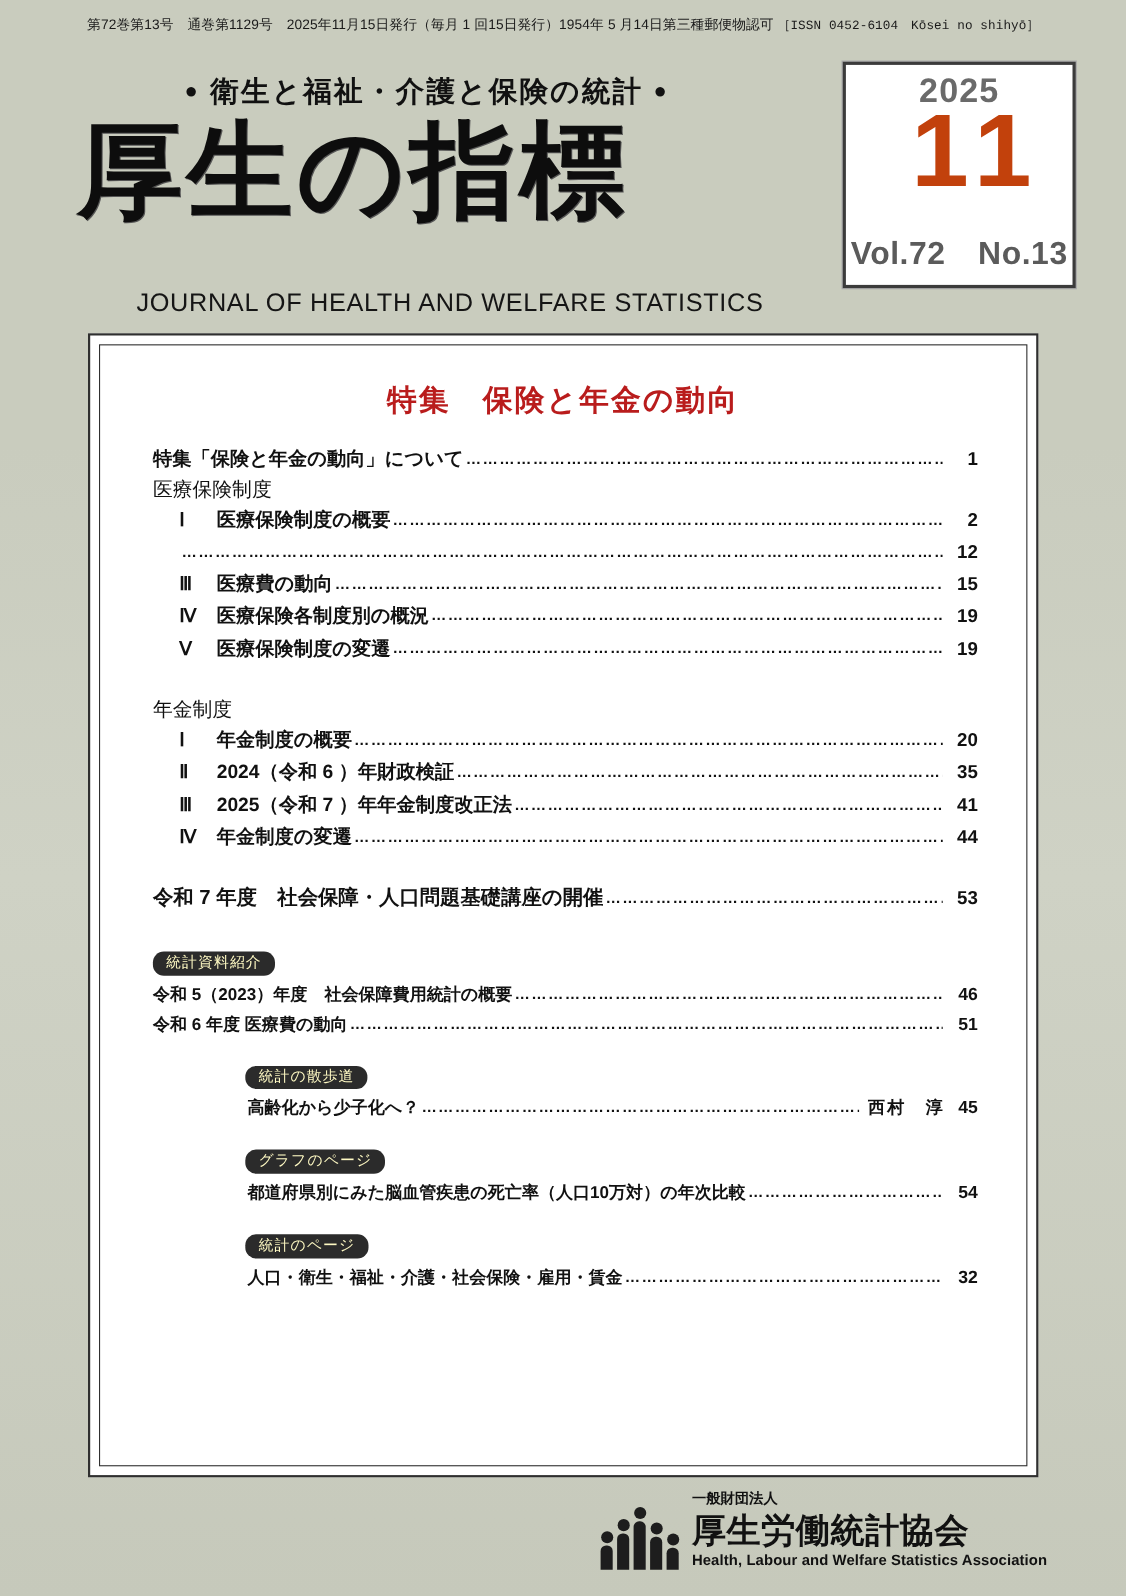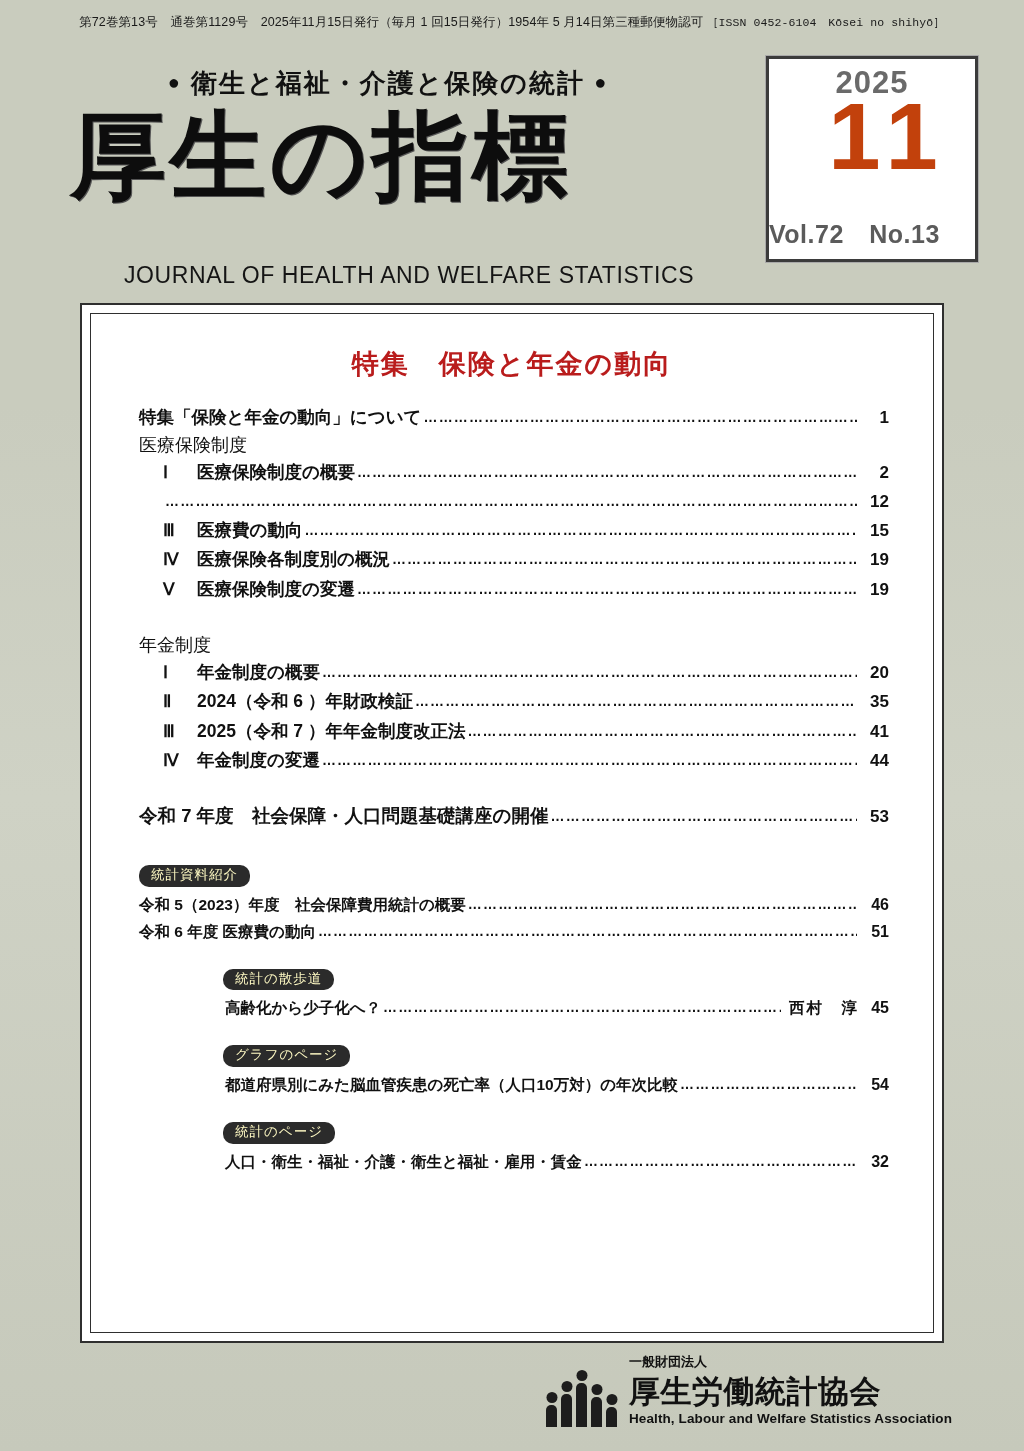--- a/index.html
+++ b/index.html
@@ -108,21 +108,22 @@
     font-weight: 800;
     color: #c2410c;
     line-height: 1.1;
     letter-spacing: 10px;
   }
   .issue-vol {
     position: absolute;
     bottom: 8px;
     left: 0;
     width: 100%;
-    font-size: 25px;
+    text-align: center;
+    font-size: 29px;
     font-weight: 700;
     color: #5b5b5b;
     letter-spacing: 0.5px;
   }
 
   
   .contents {
     position: absolute;
     top: 303px;
     left: 80px;
@@ -448,21 +449,21 @@
         <span class="dots">…………………………………………………………………………………………………………………………………………………………………………</span>
         <span class="pg">54</span>
       </div>
 
       <div class="spacer-md"></div>
 
       <div class="tag-row ind">
         <span class="tagbox">統計のページ</span>
       </div>
       <div class="toc-line indent-2 small-line">
-        <span class="lbl">人口・衛生・福祉・介護・衛生と福祉・雇用・賃金</span>
+        <span class="lbl">人口・衛生・福祉・介護・社会保険・雇用・賃金</span>
         <span class="dots">…………………………………………………………………………………………………………………………………………………………………………</span>
         <span class="pg">32</span>
       </div>
 
     </div>
   </div>
 
   <div class="footer">
     <div class="logo-wrap">
       <div class="logo-figs">

